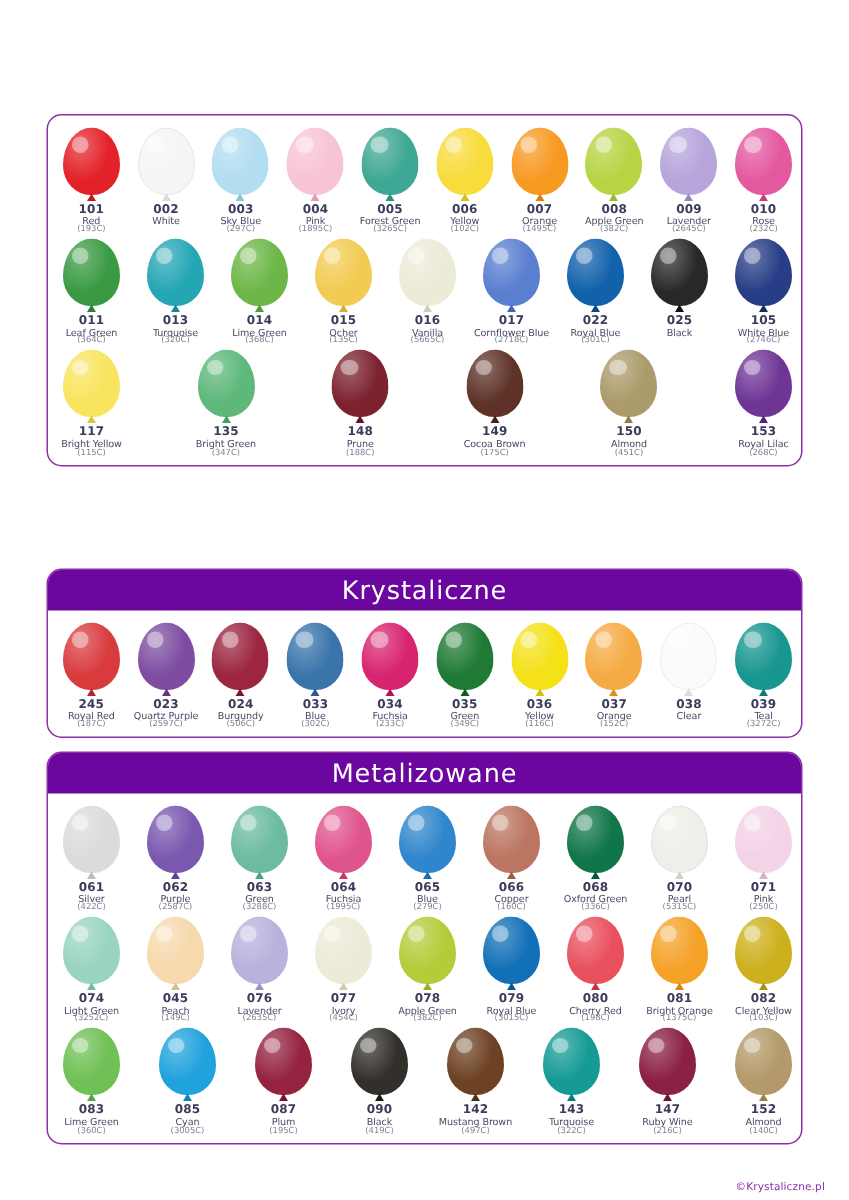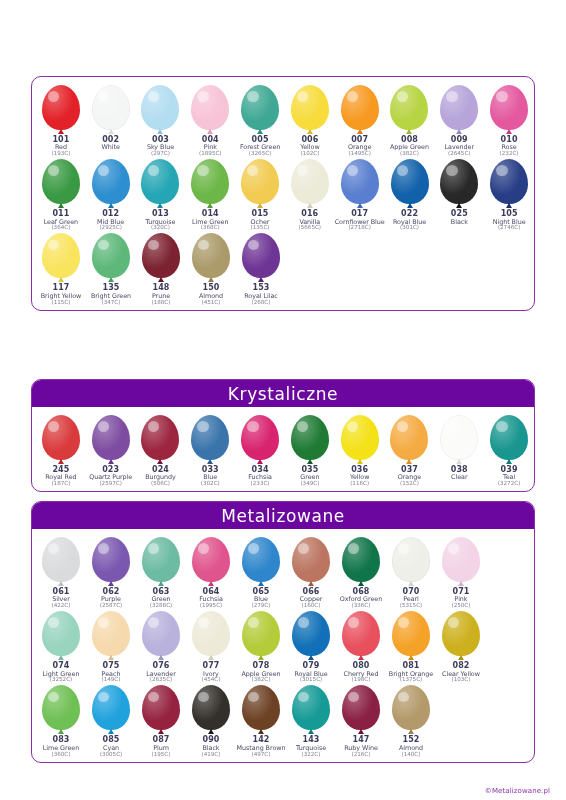--- a/index.html
+++ b/index.html
@@ -45,21 +45,21 @@
     letter-spacing: 0.6px;
     font-weight: 400;
     font-family: "DejaVu Sans", "Liberation Sans", sans-serif;
   }
   .section-body {
     padding: 6px 0 4px 0;
   }
 
   .row {
     display: flex;
-    justify-content: flex-start;
+    justify-content: space-between;
     padding-left: 4px;
   }
   .cell {
     width: 50px;
     display: flex;
     flex-direction: column;
     align-items: center;
     padding-top: 2px;
   }
 
@@ -258,31 +258,20 @@
               <div class="knot" style="border-bottom-color: rgb(44, 125, 53);"></div>
             </div>
             <div class="lbl">
               <div class="code">011</div>
               <div class="cname">Leaf Green</div>
               <div class="pantone">(364C)</div>
             </div>
           </div>
           <div class="cell">
             <div class="balloon-wrap">
-              <div class="balloon" style="background: radial-gradient(at 32% 26%, rgba(255, 255, 255, 0.3), rgba(255, 255, 255, 0) 52%), rgb(45, 143, 208);"></div>
-              <div class="knot" style="border-bottom-color: rgb(28, 117, 179);"></div>
-            </div>
-            <div class="lbl">
-              <div class="code">012</div>
-              <div class="cname">Mid Blue</div>
-              <div class="pantone">(2925C)</div>
-            </div>
-          </div>
-          <div class="cell">
-            <div class="balloon-wrap">
               <div class="balloon" style="background: radial-gradient(at 32% 26%, rgba(255, 255, 255, 0.3), rgba(255, 255, 255, 0) 52%), rgb(37, 166, 180);"></div>
               <div class="knot" style="border-bottom-color: rgb(21, 138, 152);"></div>
             </div>
             <div class="lbl">
               <div class="code">013</div>
               <div class="cname">Turquoise</div>
               <div class="pantone">(320C)</div>
             </div>
           </div>
           <div class="cell">
@@ -351,21 +340,21 @@
               <div class="pantone"></div>
             </div>
           </div>
           <div class="cell">
             <div class="balloon-wrap">
               <div class="balloon" style="background: radial-gradient(at 32% 26%, rgba(255, 255, 255, 0.3), rgba(255, 255, 255, 0) 52%), rgb(39, 61, 134);"></div>
               <div class="knot" style="border-bottom-color: rgb(26, 44, 104);"></div>
             </div>
             <div class="lbl">
               <div class="code">105</div>
-              <div class="cname">Night Blue</div>
+              <div class="cname">White Blue</div>
               <div class="pantone">(2746C)</div>
             </div>
           </div>
         </div>
       <div class="row">
           <div class="cell">
             <div class="balloon-wrap">
               <div class="balloon" style="background: radial-gradient(at 32% 26%, rgba(255, 255, 255, 0.3), rgba(255, 255, 255, 0) 52%), rgb(249, 228, 94);"></div>
               <div class="knot" style="border-bottom-color: rgb(220, 198, 60);"></div>
             </div>
@@ -388,20 +377,31 @@
           </div>
           <div class="cell">
             <div class="balloon-wrap">
               <div class="balloon" style="background: radial-gradient(at 32% 26%, rgba(255, 255, 255, 0.3), rgba(255, 255, 255, 0) 52%), rgb(124, 34, 48);"></div>
               <div class="knot" style="border-bottom-color: rgb(94, 21, 32);"></div>
             </div>
             <div class="lbl">
               <div class="code">148</div>
               <div class="cname">Prune</div>
               <div class="pantone">(188C)</div>
+            </div>
+          </div>
+          <div class="cell">
+            <div class="balloon-wrap">
+              <div class="balloon" style="background: radial-gradient(at 32% 26%, rgba(255, 255, 255, 0.3), rgba(255, 255, 255, 0) 52%), rgb(94, 50, 39);"></div>
+              <div class="knot" style="border-bottom-color: rgb(70, 33, 24);"></div>
+            </div>
+            <div class="lbl">
+              <div class="code">149</div>
+              <div class="cname">Cocoa Brown</div>
+              <div class="pantone">(175C)</div>
             </div>
           </div>
           <div class="cell">
             <div class="balloon-wrap">
               <div class="balloon" style="background: radial-gradient(at 32% 26%, rgba(255, 255, 255, 0.3), rgba(255, 255, 255, 0) 52%), rgb(171, 155, 106);"></div>
               <div class="knot" style="border-bottom-color: rgb(143, 128, 80);"></div>
             </div>
             <div class="lbl">
               <div class="code">150</div>
               <div class="cname">Almond</div>
@@ -660,21 +660,21 @@
               <div class="cname">Light Green</div>
               <div class="pantone">(3252C)</div>
             </div>
           </div>
           <div class="cell">
             <div class="balloon-wrap">
               <div class="balloon" style="background: radial-gradient(at 32% 26%, rgba(255, 255, 255, 0.3), rgba(255, 255, 255, 0) 52%), rgb(246, 217, 172);"></div>
               <div class="knot" style="border-bottom-color: rgb(219, 188, 140);"></div>
             </div>
             <div class="lbl">
-              <div class="code">075</div>
+              <div class="code">045</div>
               <div class="cname">Peach</div>
               <div class="pantone">(149C)</div>
             </div>
           </div>
           <div class="cell">
             <div class="balloon-wrap">
               <div class="balloon" style="background: radial-gradient(at 32% 26%, rgba(255, 255, 255, 0.3), rgba(255, 255, 255, 0) 52%), rgb(184, 178, 220);"></div>
               <div class="knot" style="border-bottom-color: rgb(154, 147, 196);"></div>
             </div>
             <div class="lbl">
@@ -836,15 +836,15 @@
             <div class="lbl">
               <div class="code">152</div>
               <div class="cname">Almond</div>
               <div class="pantone">(140C)</div>
             </div>
           </div>
         </div>
     </div>
   </div>
 
-  <div class="footer-note">©Metalizowane.pl</div>
+  <div class="footer-note">©Krystaliczne.pl</div>
 
 </div>
 
 </body></html>

